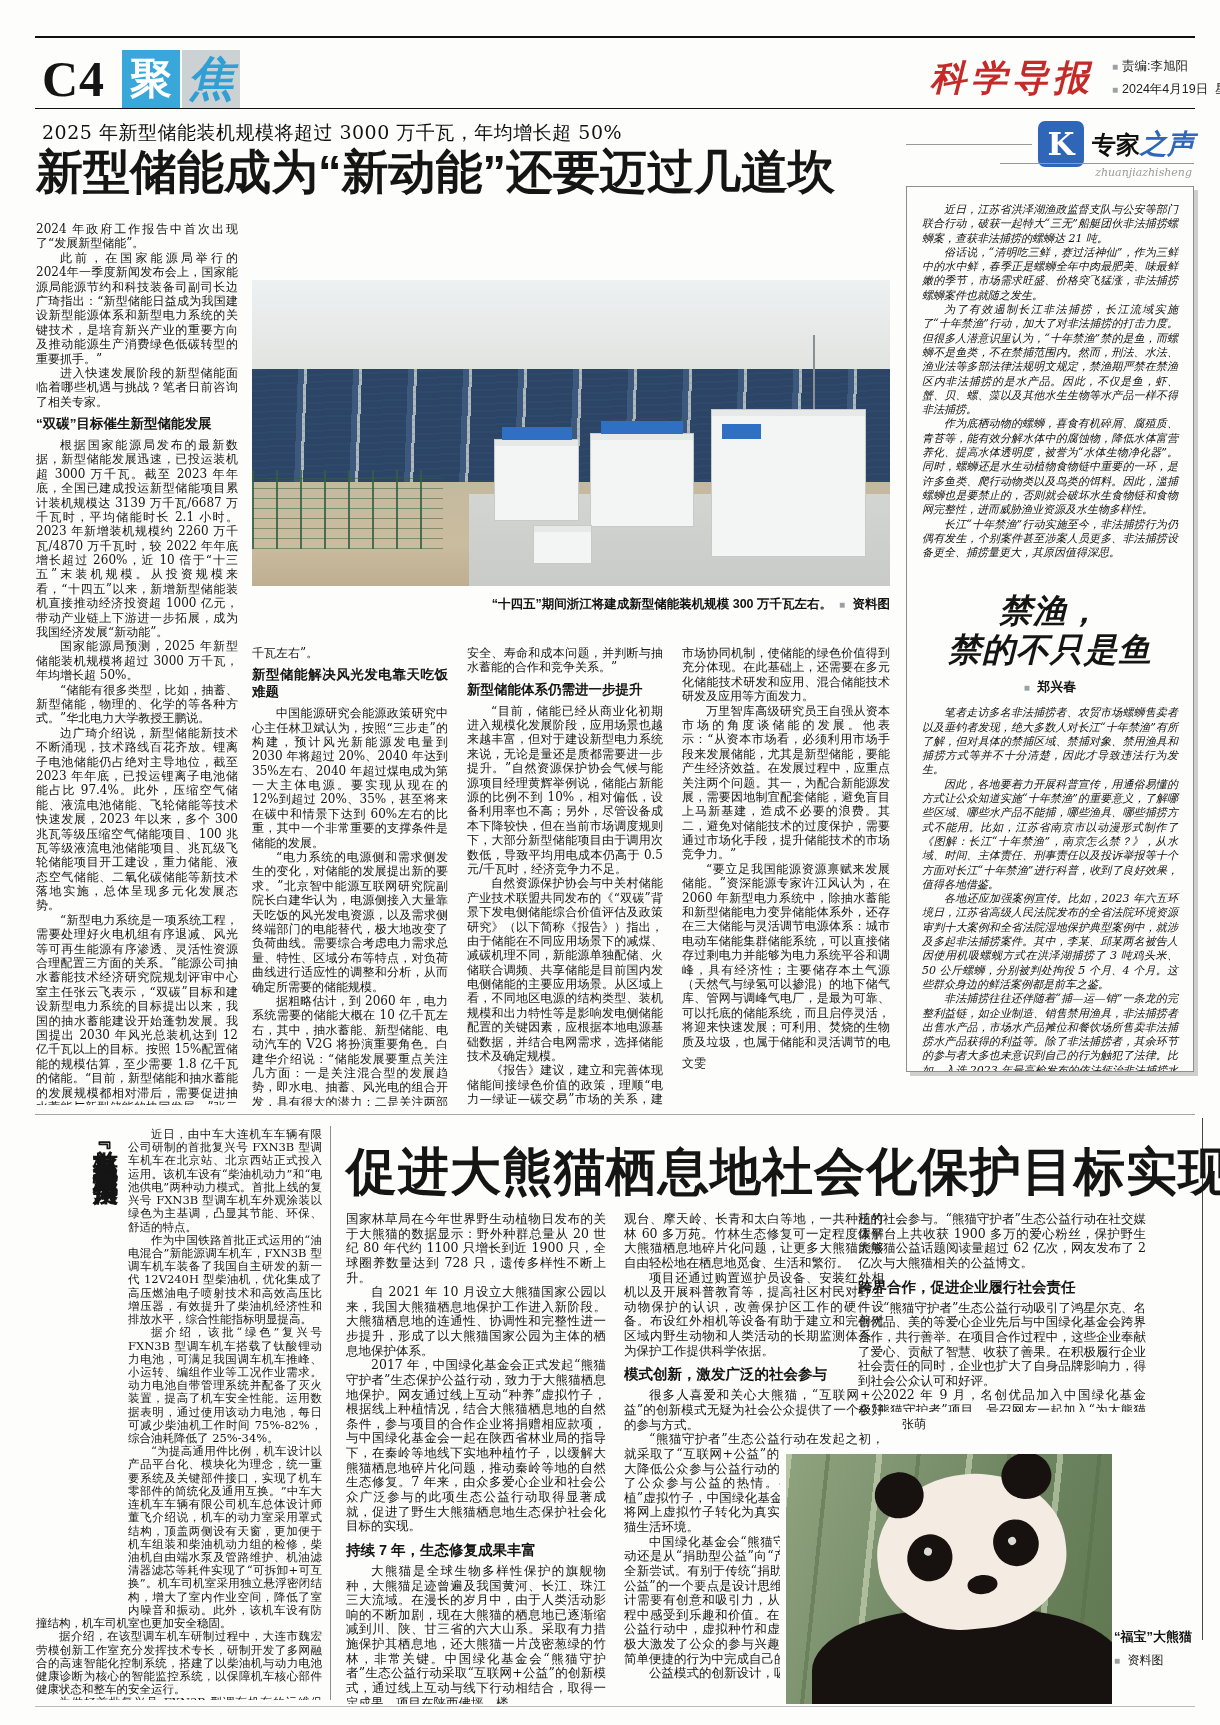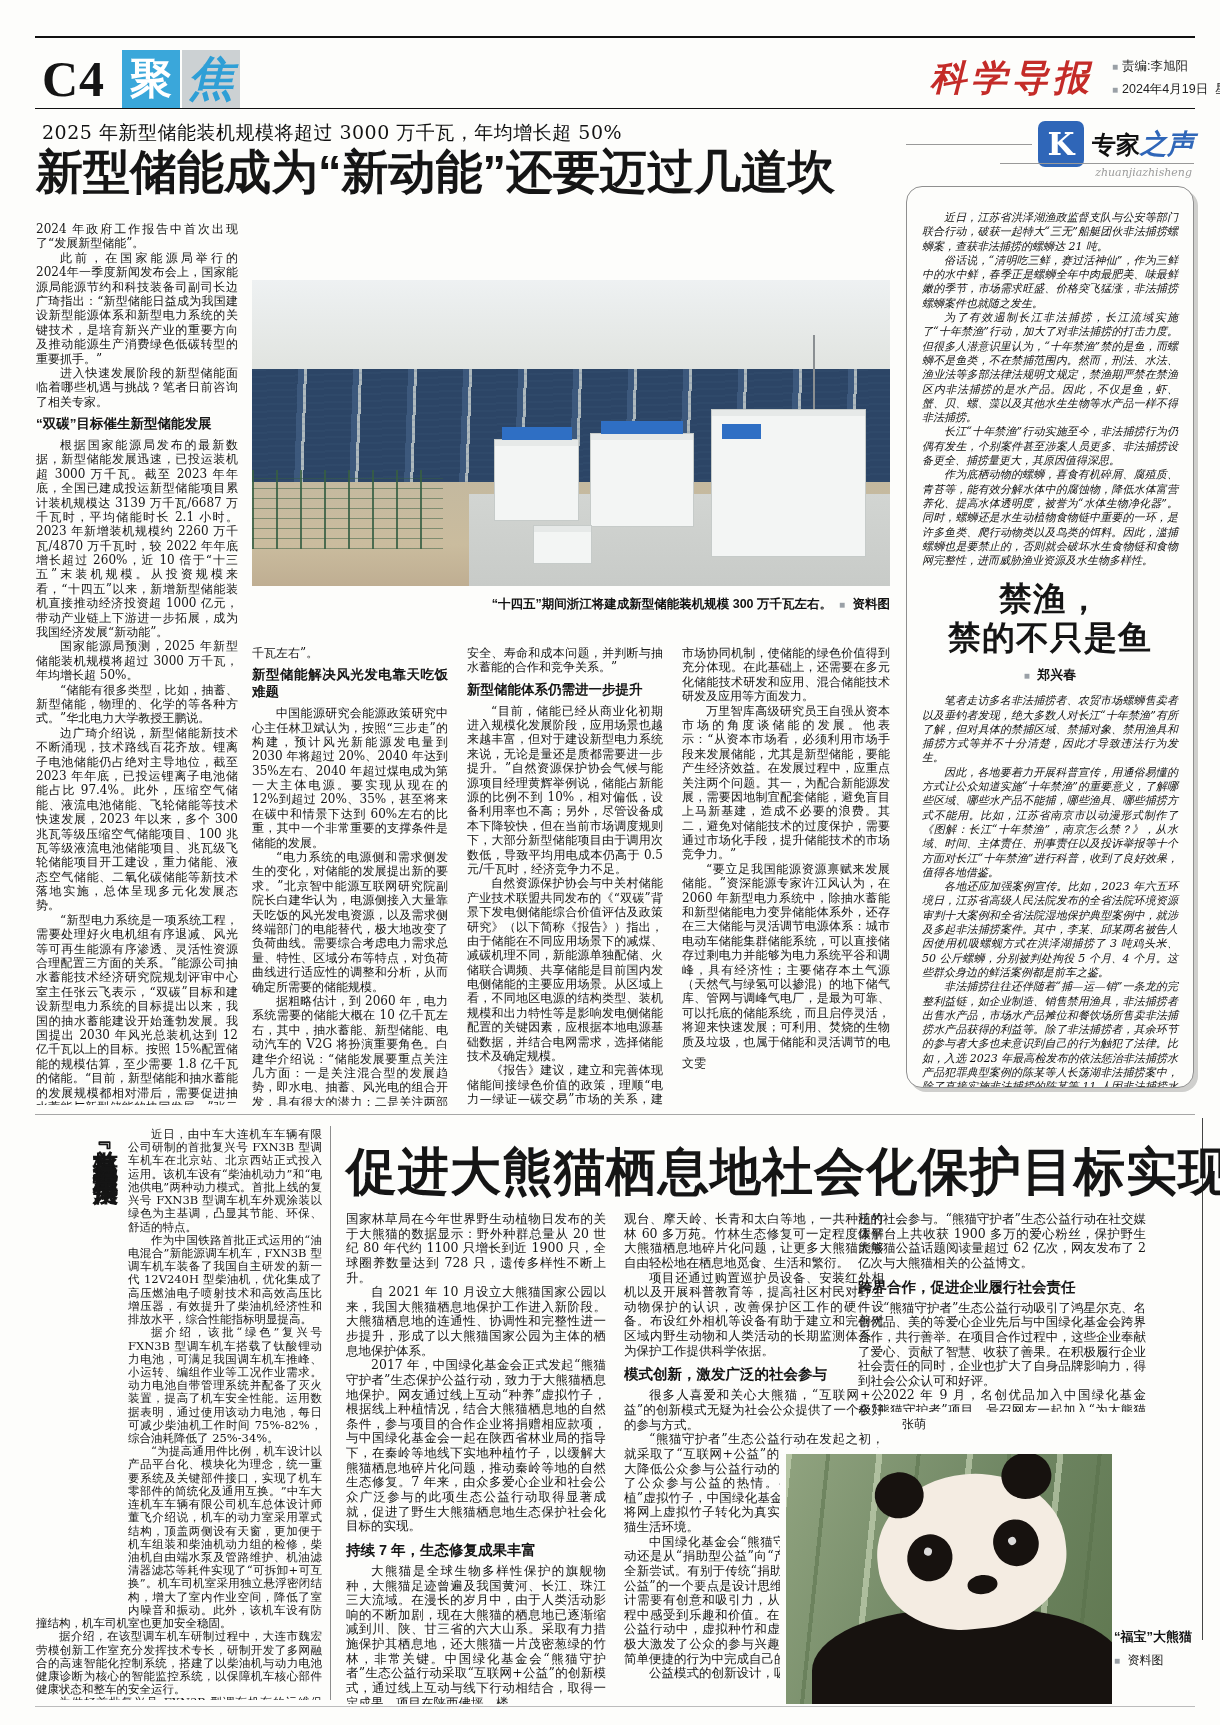--- a/index.html
+++ b/index.html
@@ -149,29 +149,29 @@
     <div class="k-sq" style="margin:0 8px 0 6px;">
         <span>K</span>
       </div>
     <div>
       <span class="etitle-black">专家</span><span class="etitle-blue">之声</span>
     </div>
   </div>
   <div class="abs pinyin" style="left:1000px;top:166px;width:192px;text-align:right;">zhuanjiazhisheng</div>
   <div class="abs rule" style="left:1000px;top:163px;width:194px;height:1px;background:#999;"></div>
 
-  <div class="abs ebox" style="left:906px;top:186px;width:256px;height:852px;padding:24px 15px;border-radius:16px;">
+  <div class="abs ebox" style="left:906px;top:186px;width:256px;height:852px;padding:16px 15px;">
     <div class="kai">
         <p>近日，江苏省洪泽湖渔政监督支队与公安等部门联合行动，破获一起特大“三无”船艇团伙非法捕捞螺蛳案，查获非法捕捞的螺蛳达 21 吨。</p>
         <p>俗话说，“清明吃三鲜，赛过活神仙”，作为三鲜中的水中鲜，春季正是螺蛳全年中肉最肥美、味最鲜嫩的季节，市场需求旺盛、价格突飞猛涨，非法捕捞螺蛳案件也就随之发生。</p>
         <p>为了有效遏制长江非法捕捞，长江流域实施了“十年禁渔”行动，加大了对非法捕捞的打击力度。但很多人潜意识里认为，“十年禁渔”禁的是鱼，而螺蛳不是鱼类，不在禁捕范围内。然而，刑法、水法、渔业法等多部法律法规明文规定，禁渔期严禁在禁渔区内非法捕捞的是水产品。因此，不仅是鱼，虾、蟹、贝、螺、藻以及其他水生生物等水产品一样不得非法捕捞。</p>
+        <p>作为底栖动物的螺蛳，喜食有机碎屑、腐殖质、青苔等，能有效分解水体中的腐蚀物，降低水体富营养化、提高水体透明度，被誉为“水体生物净化器”。同时，螺蛳还是水生动植物食物链中重要的一环，是许多鱼类、爬行动物类以及鸟类的饵料。因此，滥捕螺蛳也是要禁止的，否则就会破坏水生食物链和食物网完整性，进而威胁渔业资源及水生物多样性。</p>
         <p>长江“十年禁渔”行动实施至今，非法捕捞行为仍偶有发生，个别案件甚至涉案人员更多、非法捕捞设备更全、捕捞量更大，其原因值得深思。</p>
-        <p>作为底栖动物的螺蛳，喜食有机碎屑、腐殖质、青苔等，能有效分解水体中的腐蚀物，降低水体富营养化、提高水体透明度，被誉为“水体生物净化器”。同时，螺蛳还是水生动植物食物链中重要的一环，是许多鱼类、爬行动物类以及鸟类的饵料。因此，滥捕螺蛳也是要禁止的，否则就会破坏水生食物链和食物网完整性，进而威胁渔业资源及水生物多样性。</p>
-      </div>
-    <div class="ehead" style="margin-top:12px;">
+      </div>
+    <div class="ehead" style="margin-top:32px;font-style:italic;">
       <div>禁渔，</div>
       <div>禁的不只是鱼</div>
     </div>
     <div class="ebyline"><span class="sq">■</span>&nbsp;<span>郑兴春</span></div>
     <div class="kai">
         <p>笔者走访多名非法捕捞者、农贸市场螺蛳售卖者以及垂钓者发现，绝大多数人对长江“十年禁渔”有所了解，但对具体的禁捕区域、禁捕对象、禁用渔具和捕捞方式等并不十分清楚，因此才导致违法行为发生。</p>
         <p>因此，各地要着力开展科普宣传，用通俗易懂的方式让公众知道实施“十年禁渔”的重要意义，了解哪些区域、哪些水产品不能捕，哪些渔具、哪些捕捞方式不能用。比如，江苏省南京市以动漫形式制作了《图解：长江“十年禁渔”，南京怎么禁？》，从水域、时间、主体责任、刑事责任以及投诉举报等十个方面对长江“十年禁渔”进行科普，收到了良好效果，值得各地借鉴。</p>
         <p>各地还应加强案例宣传。比如，2023 年六五环境日，江苏省高级人民法院发布的全省法院环境资源审判十大案例和全省法院湿地保护典型案例中，就涉及多起非法捕捞案件。其中，李某、邱某两名被告人因使用机吸螺蚬方式在洪泽湖捕捞了 3 吨鸡头米、50 公斤螺蛳，分别被判处拘役 5 个月、4 个月。这些群众身边的鲜活案例都是前车之鉴。</p>
         <p>非法捕捞往往还伴随着“捕—运—销”一条龙的完整利益链，如企业制造、销售禁用渔具，非法捕捞者出售水产品，市场水产品摊位和餐饮场所售卖非法捕捞水产品获得的利益等。除了非法捕捞者，其余环节的参与者大多也未意识到自己的行为触犯了法律。比如，入选 2023 年最高检发布的依法惩治非法捕捞水产品犯罪典型案例的陈某等人长荡湖非法捕捞案中，除了直接实施非法捕捞的陈某等 11 人因非法捕捞水产品罪被判处刑期外，华某等 4 人因收购、销赃非法捕捞的水产品犯掩饰、隐瞒犯罪所得罪被判处刑期。</p>
       </div>

